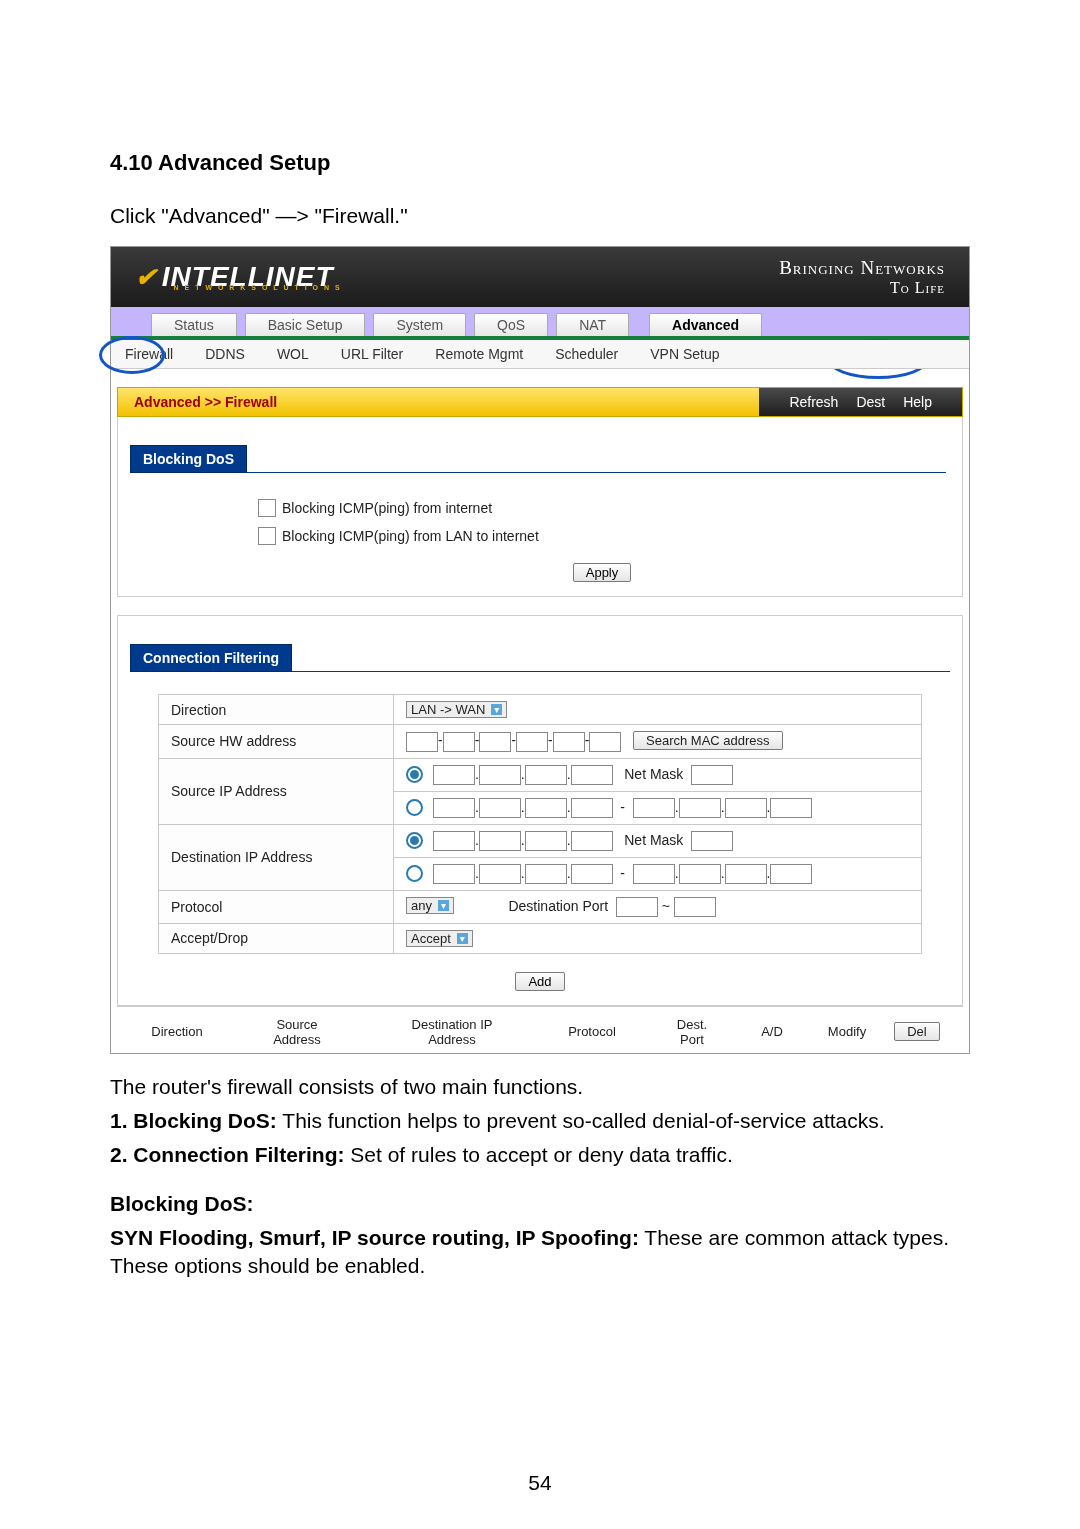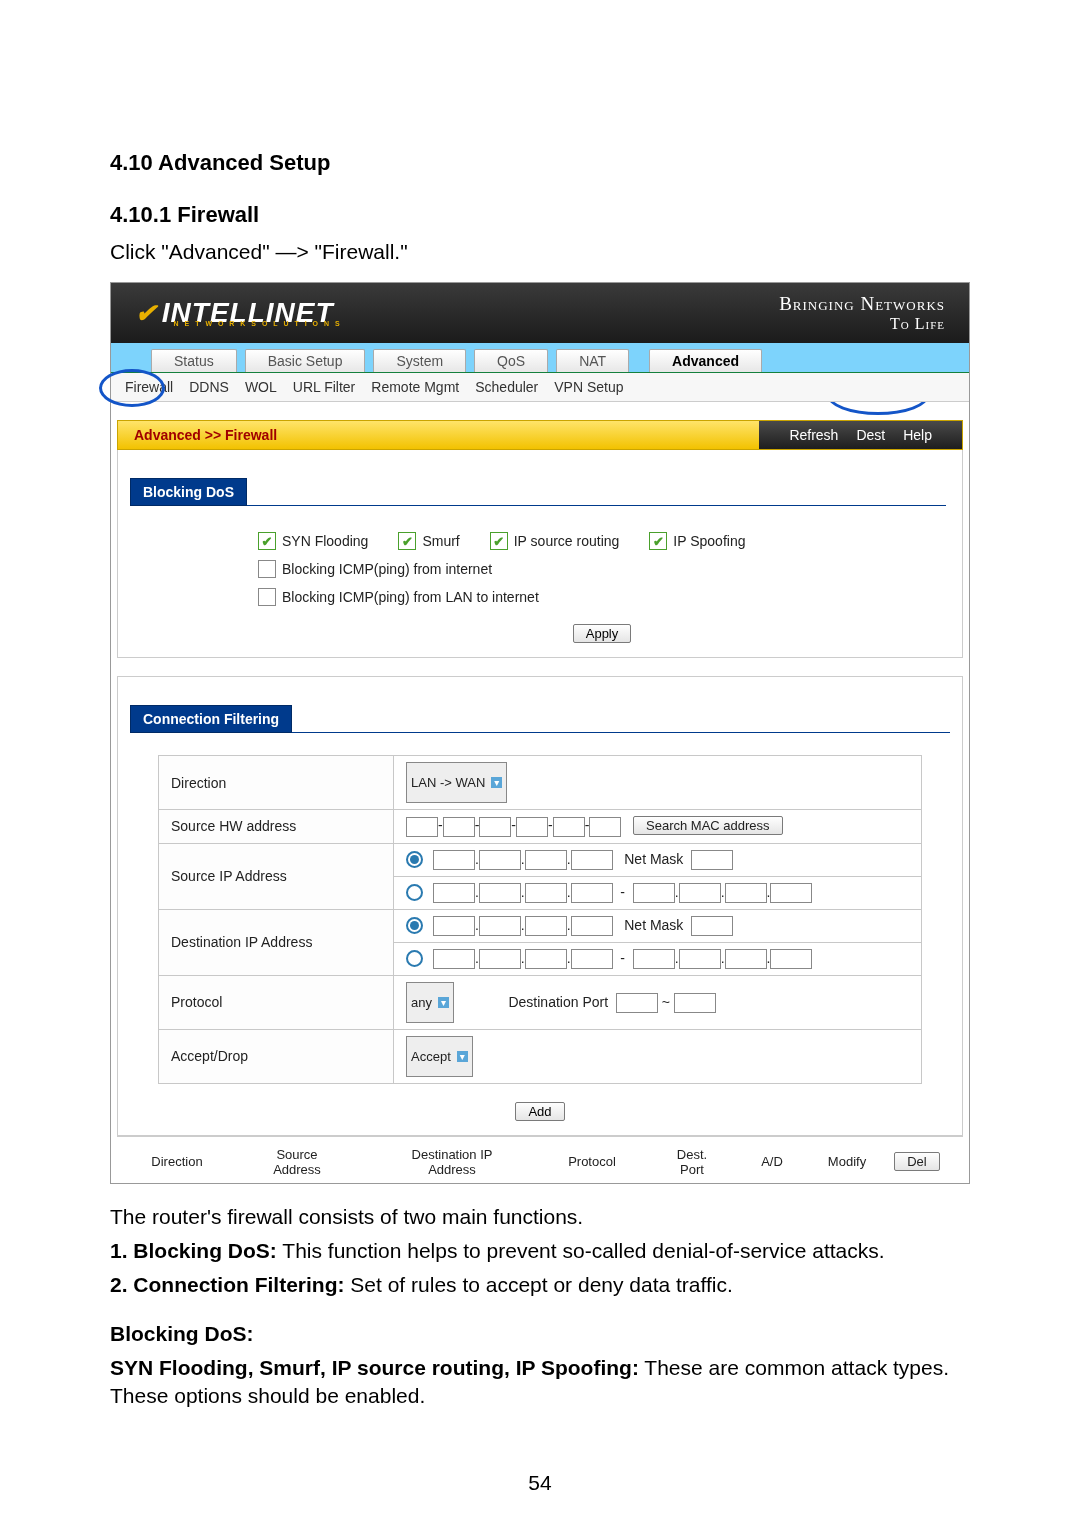--- a/index.html
+++ b/index.html
@@ -8,46 +8,46 @@
   .h2{font-size:22px;font-weight:bold;margin:0 0 10px 0;}
   .body-text{font-size:21px;line-height:1.35;margin:0 0 6px 0;}
   .screenshot{border:1px solid #999;margin:16px 0 10px 0;background:#fff;position:relative;}
   .banner{height:60px;background:linear-gradient(#3a3a3a,#1b1b1b);color:#fff;display:flex;align-items:center;justify-content:space-between;padding:0 24px;}
   .logo{display:flex;align-items:center;font-weight:bold;font-size:28px;font-style:italic;letter-spacing:1px;}
   .logo .check{color:#e8b000;margin-right:4px;font-size:26px;}
   .logo .sub{font-size:7px;letter-spacing:2px;color:#e8b000;font-style:normal;position:relative;top:10px;left:-160px;}
   .tagline{text-align:right;font-family:Georgia,serif;}
   .tagline .l1{font-size:19px;font-variant:small-caps;letter-spacing:1px;}
   .tagline .l2{font-size:16px;font-variant:small-caps;letter-spacing:1px;}
-  .main-tabs{display:flex;gap:8px;padding:6px 40px 0 40px;background:#7dd3fc;border-bottom:1px solid #15803d;}
+  .main-tabs{display:flex;gap:8px;padding:6px 40px 0 40px;background:#c4b5fd;border-bottom:4px solid #15803d;}
   .main-tab{border:1px solid #aaa;border-bottom:none;background:linear-gradient(#fff,#e7e7e7);padding:3px 22px;font-size:14px;color:#555;border-radius:2px 2px 0 0;}
   .main-tab.active{font-weight:bold;color:#000;margin-left:12px;}
   .active-circle{position:absolute;border:3px solid #1355c8;border-radius:50%;width:96px;height:34px;top:92px;right:40px;pointer-events:none;}
-  .sub-tabs{display:flex;gap:0;padding:4px 6px;background:#f7f7f7;font-size:14px;color:#333;border-bottom:1px solid #ccc;position:relative;}
+  .sub-tabs{display:flex;gap:16px;padding:4px 6px;background:#f7f7f7;font-size:14px;color:#333;border-bottom:1px solid #ccc;position:relative;}
   .sub-tab{padding:2px 8px;}
   .sub-circle{position:absolute;border:3px solid #1355c8;border-radius:50%;width:60px;height:32px;left:-12px;top:-4px;pointer-events:none;}
   .crumb-bar{display:flex;align-items:center;justify-content:space-between;background:linear-gradient(#ffe46a,#f2c200);border:1px solid #caa400;margin:18px 6px 0 6px;height:28px;padding:0 10px 0 16px;}
   .crumb-bar .crumb{font-size:14px;color:#a00000;font-weight:bold;}
   .crumb-actions{display:flex;gap:18px;font-size:14px;color:#fff;background:linear-gradient(#4a4a4a,#1e1e1e);height:100%;align-items:center;padding:0 30px;margin-right:-10px;}
   .pane{background:#fff;border:1px solid #ccc;border-top:none;margin:0 6px;padding:0 4px 14px 0;}
   .section-head{background:#003a8c;color:#fff;font-weight:bold;font-size:14px;padding:5px 12px;display:inline-block;margin:28px 0 0 12px;border:1px solid #002a66;}
   .after-head-line{border-bottom:1px solid #003a8c;margin:0 12px 0 12px;height:0;margin-top:-1px;}
   .dos-box{margin:26px 12px 0 140px;}
   .chk-row{display:flex;gap:30px;align-items:center;font-size:14px;color:#222;margin-bottom:10px;}
   .chk{width:16px;height:16px;border:1px solid #4aa02c;display:inline-flex;align-items:center;justify-content:center;color:#4aa02c;font-size:13px;font-weight:bold;margin-right:6px;}
   .chk.empty{border-color:#888;color:transparent;}
   .apply-row{text-align:center;margin-top:18px;}
   .win-btn{display:inline-block;border:1px solid #7a7a7a;background:linear-gradient(#fefefe,#e5e5e5);padding:1px 12px;font-size:13px;border-radius:2px;}
   .second-pane{background:#fff;border:1px solid #ccc;margin:18px 6px 0 6px;padding:0 0 4px 0;}
   .cf-table{width:calc(100% - 80px);margin:22px 40px 0 40px;border-collapse:collapse;font-size:14px;color:#222;}
   .cf-table td{border:1px solid #c8c8c8;padding:6px 12px;vertical-align:middle;}
   .cf-table td.label{width:210px;background:#fdfdfd;}
   .mini-inp{width:30px;height:18px;border:1px solid #888;display:inline-block;vertical-align:middle;}
   .mid-inp{width:40px;height:18px;border:1px solid #888;display:inline-block;vertical-align:middle;}
-  .sel{border:1px solid #888;background:#eee;padding:12px 4px;font-size:13px;display:inline-flex;align-items:center;}
+  .sel{border:1px solid #888;background:#eee;padding:0 4px;font-size:13px;display:inline-flex;align-items:center;}
   .sel .arr{background:#5aa6d8;color:#fff;font-size:10px;padding:0 3px;margin-left:6px;}
   .radio{width:13px;height:13px;border:2px solid #2a7ab0;border-radius:50%;display:inline-block;vertical-align:middle;margin-right:6px;position:relative;}
   .radio.sel-on::after{content:"";position:absolute;inset:2px;background:#2a7ab0;border-radius:50%;}
   .listing-head{display:flex;font-size:13px;color:#222;padding:10px 10px 6px 10px;align-items:center;gap:0;border-top:1px solid #ccc;margin:0 6px;}
   .listing-head>div{text-align:center;}
   .lh-dir{width:100px;}
   .lh-src{width:140px;}
   .lh-dst{width:170px;}
   .lh-proto{width:110px;}
   .lh-port{width:90px;}
@@ -57,21 +57,20 @@
   b{font-weight:bold;}
   .footer-pg{position:absolute;bottom:34px;width:100%;left:0;text-align:center;font-size:21px;}
   .desc-block{margin-top:19px;}
 </style>
 </head>
 <body>
 
 <div class="page">
 
   <p class="h1">4.10 Advanced Setup</p>
-  <p class="h2">4.10.1 Firewall</p>
   <p class="body-text">Click "Advanced" —&gt; "Firewall."</p>
 
   <div class="screenshot">
 
     <div class="banner">
       <div class="logo">
         <span class="check">✔</span>
         <span>INTELLINET</span>
         <span class="sub">N E T W O R K  S O L U T I O N S</span>
       </div>
@@ -108,26 +107,20 @@
         <span>Refresh</span>
         <span>Dest</span>
         <span>Help</span>
       </div>
     </div>
 
     <div class="pane">
       <div class="section-head">Blocking DoS</div>
       <div class="after-head-line"></div>
       <div class="dos-box">
-        <div class="chk-row">
-          <span><span class="chk">✔</span><span>SYN Flooding</span></span>
-          <span><span class="chk">✔</span><span>Smurf</span></span>
-          <span><span class="chk">✔</span><span>IP source routing</span></span>
-          <span><span class="chk">✔</span><span>IP Spoofing</span></span>
-        </div>
         <div class="chk-row">
           <span><span class="chk empty">✔</span><span>Blocking ICMP(ping) from internet</span></span>
         </div>
         <div class="chk-row">
           <span><span class="chk empty">✔</span><span>Blocking ICMP(ping) from LAN to internet</span></span>
         </div>
         <div class="apply-row">
           <span class="win-btn">Apply</span>
         </div>
       </div>

